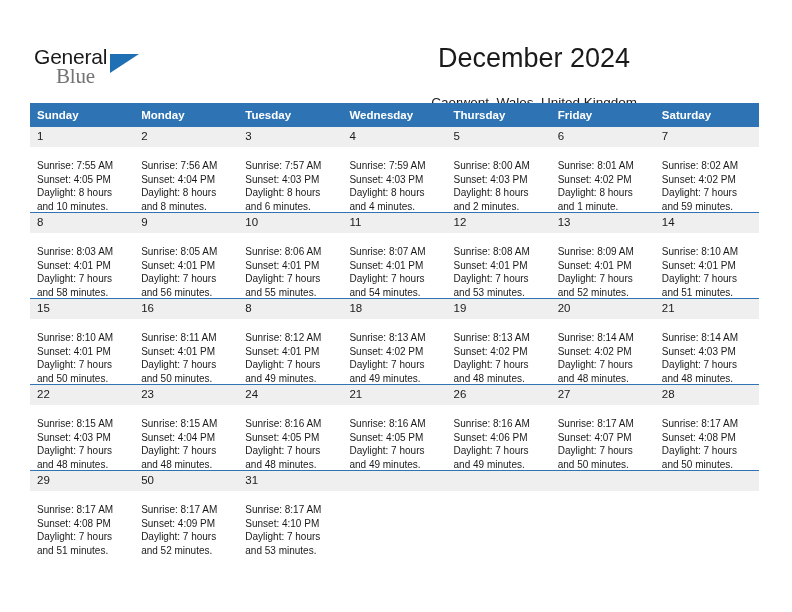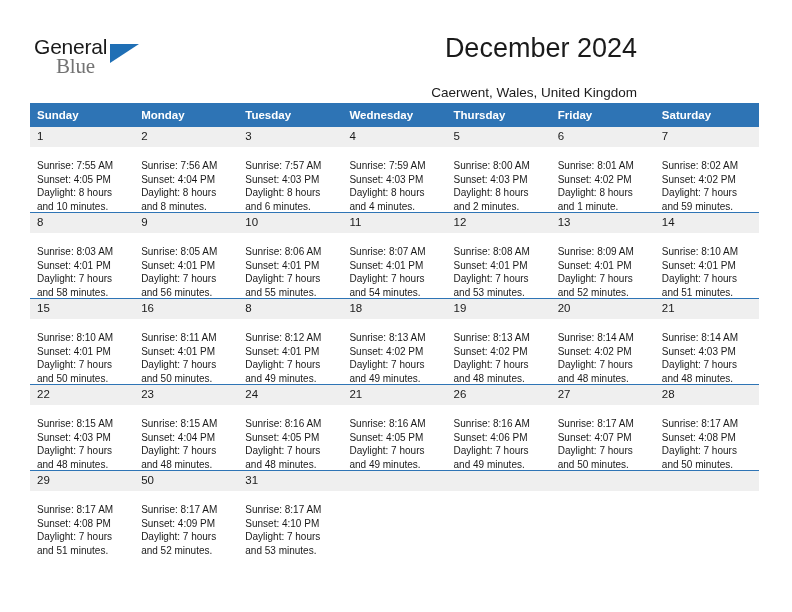--- a/index.html
+++ b/index.html
@@ -17,21 +17,21 @@
   .page {
     position: relative;
     width: 792px;
     height: 612px;
   }
 
   
   .top {
     position: absolute;
     left: 0;
-    top: 2px;
+    top: 12px;
     width: 671px;
     height: 100px;
   }
   .logo {
     position: absolute;
     left: 34px;
     top: 33px;
     width: 140px;
     height: 48px;
   }
@@ -60,21 +60,21 @@
     width: 0;
     height: 0;
     border-left: 29px solid #1f6fb5;
     border-bottom: 19px solid transparent;
   }
 
   .title-block {
     position: absolute;
     right: 34px;
     top: 30px;
-    text-align: right;
+    text-align: center;
   }
   .month-title {
     font-size: 27px;
     color: #1a1a1a;
     line-height: 32px;
     white-space: nowrap;
   }
   .location {
     font-size: 13.5px;
     color: #1a1a1a;

